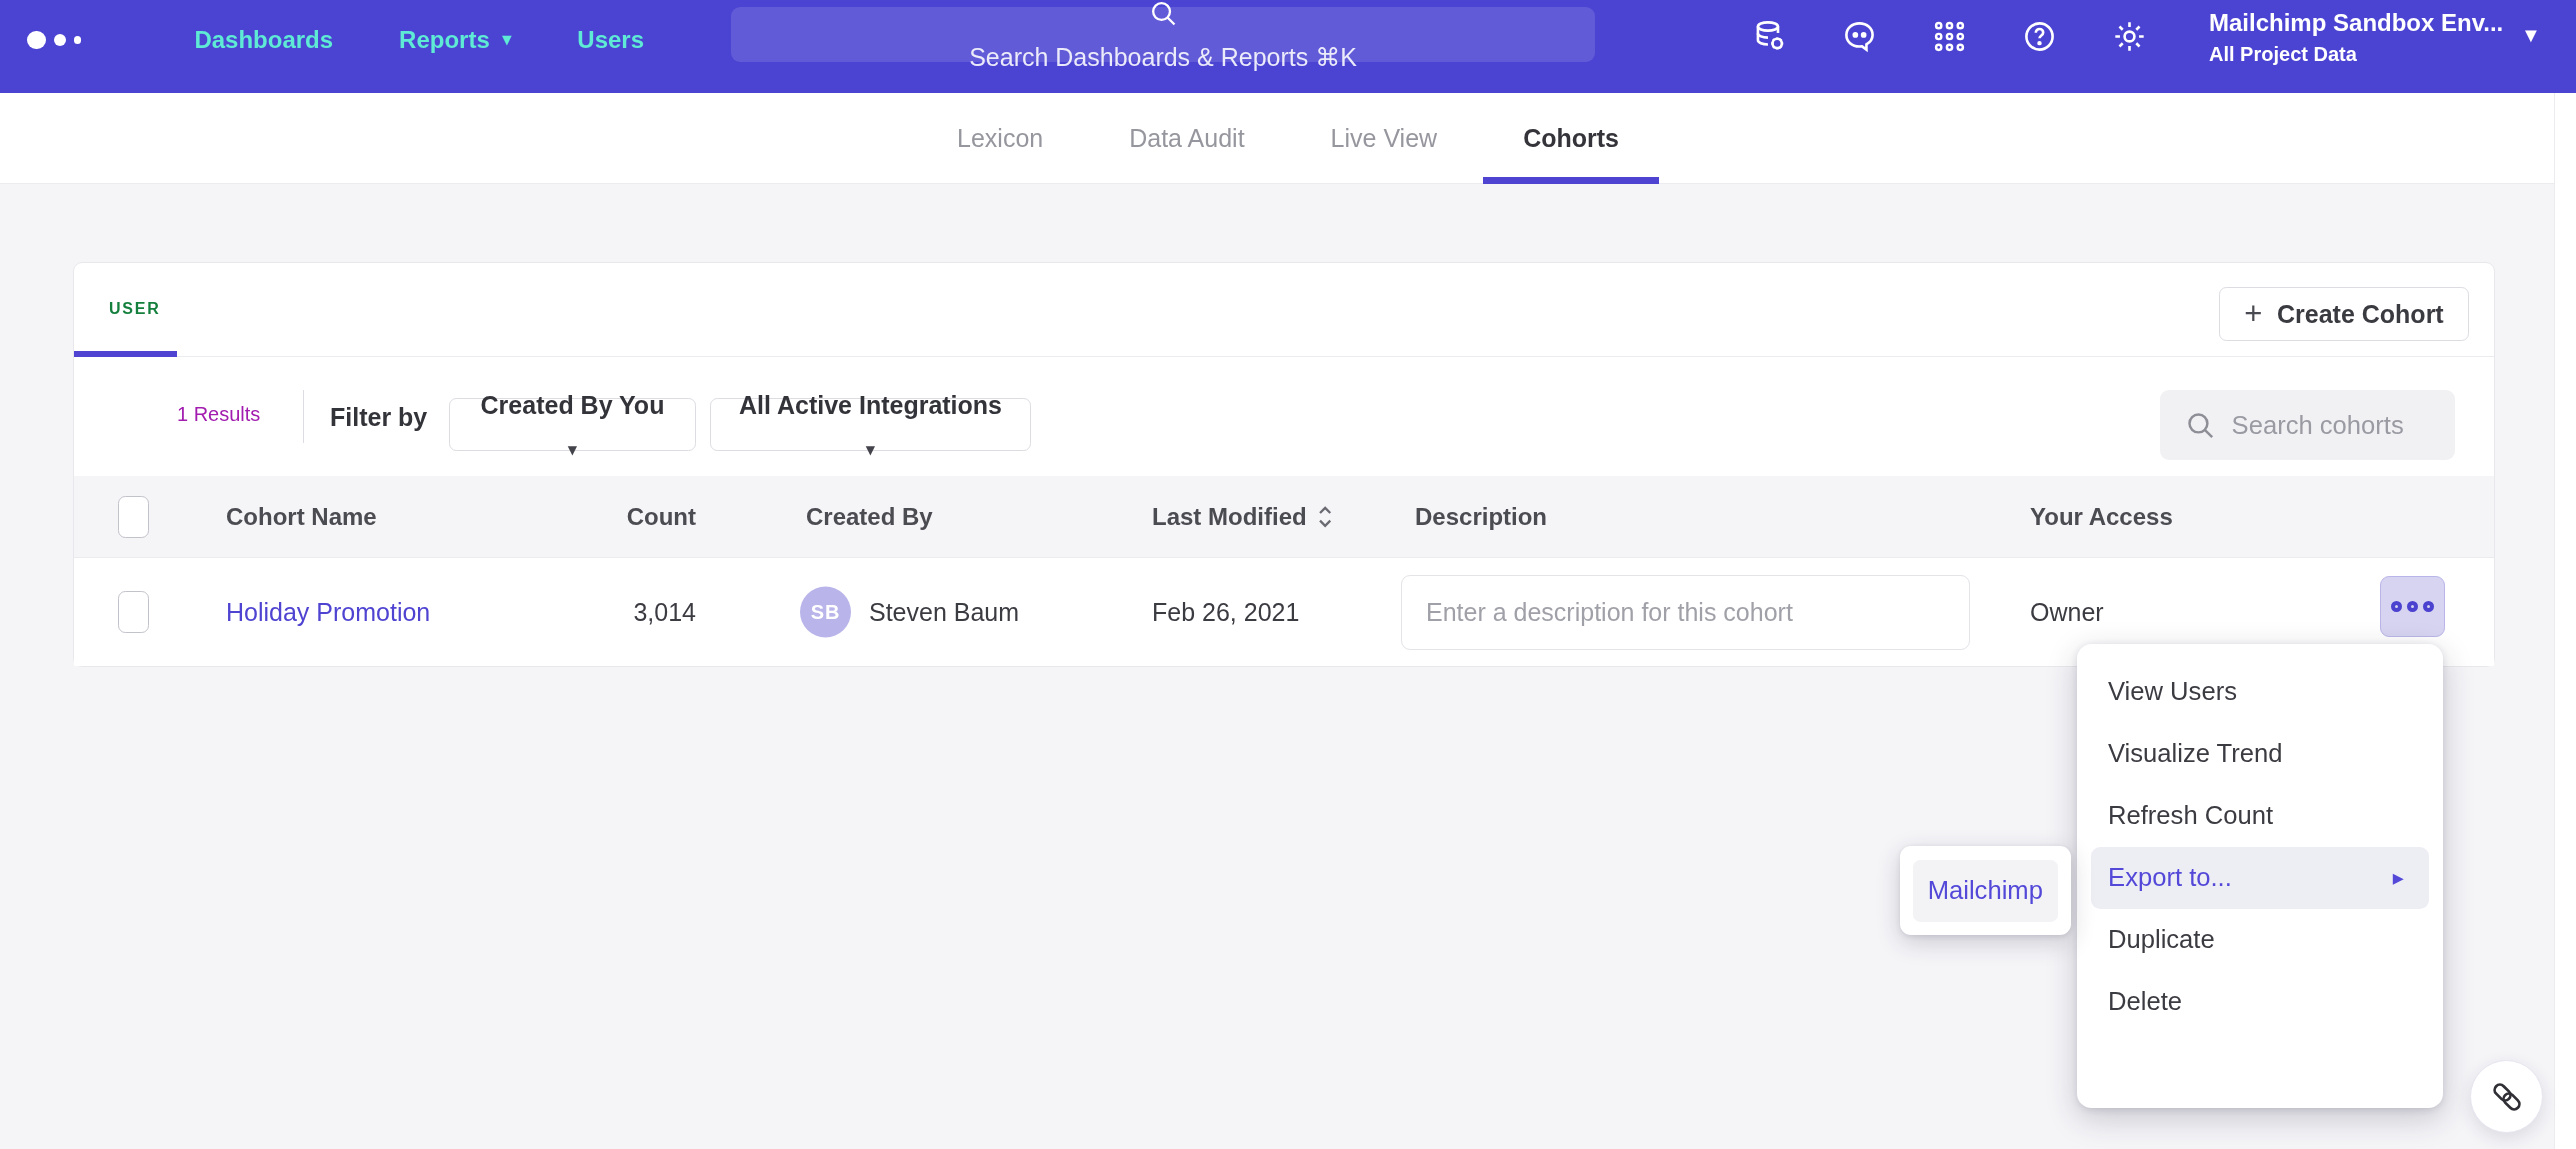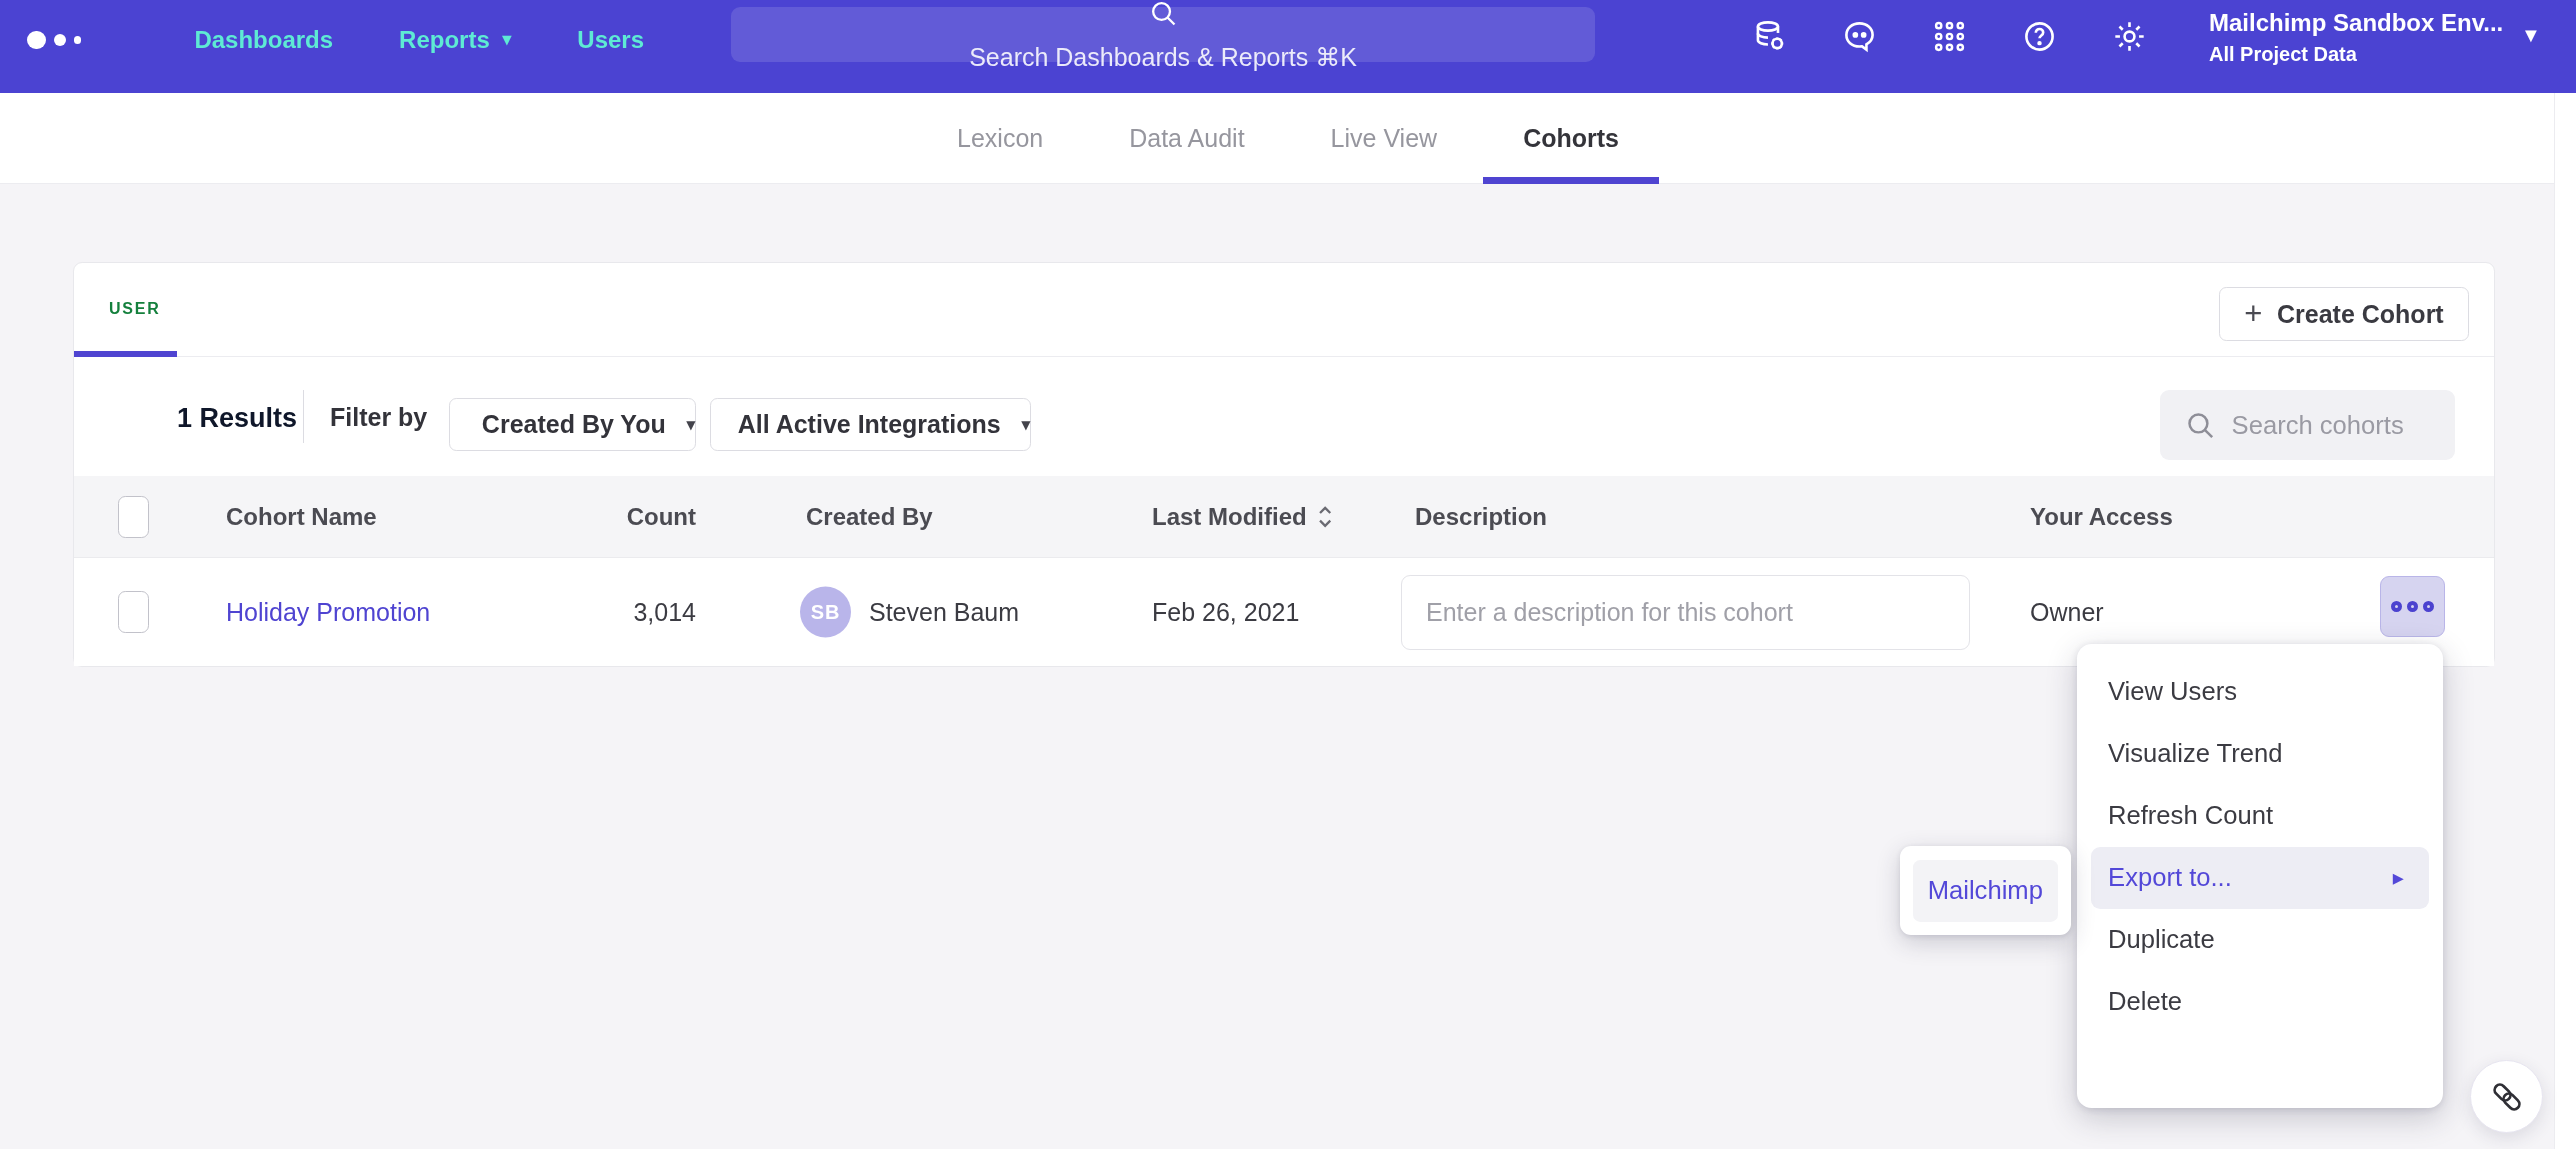--- a/index.html
+++ b/index.html
@@ -65,27 +65,27 @@
   .user-underline { position:absolute; left:0; bottom:-0.9px; width:103px; height:5.5px; background:#4f44d1; }
   .create-btn {
     position:absolute; left:2145px; top:24px; width:250px; height:54px;
     background:#fff; border:1.8px solid #dcdce2; border-radius:7.3px;
     display:flex; align-items:center; justify-content:center; gap:14.6px;
     font-size:25px; font-weight:600; color:#3a3a41; cursor:pointer;
   }
   .create-btn .plus { font-size:31px; font-weight:400; color:#4a4a52; line-height:0; }
 
   .filter-row { position:absolute; left:0; top:94px; width:100%; height:119px; }
-  .results { position:absolute; left:103px; top:46px; font-size:27px; font-weight:700; color:#0f172a; }
+  .results { position:absolute; left:103px; top:46px; font-size:20px; font-weight:400; color:#a21caf; }
   .vdivider { position:absolute; left:229px; top:33px; width:0.9px; height:53px; background:#dcdce2; }
   .filter-by { position:absolute; left:256px; top:46px; font-size:25px; font-weight:600; color:#33333a; }
   .dropdown {
     position:absolute; top:41px; height:53px; border:1.8px solid #dcdce2; border-radius:7.3px;
-    background:#fff; display:flex; align-items:center; justify-content:flex-end; gap:21px;
-    font-size:25px; font-weight:600; color:#33333a; cursor:pointer;
+    background:#fff; display:flex; align-items:center; justify-content:center; gap:21px;
+    font-size:25px; font-weight:600; color:#33333a; cursor:pointer;flex-direction:column;
   }
   .dd1 { left:375px; width:247px; }
   .dd2 { left:636px; width:321px; }
   .dropdown .caret { color:#43434b; font-size:16.5px; }
   .cohort-search {
     position:absolute; left:2086px; top:33px; width:295px; height:70px;
     background:#f1f1f4; border-radius:9.1px; display:flex; align-items:center; gap:14.6px;
     padding-left:24px; color:#9a9aa3; font-size:25.6px;
   }
 

